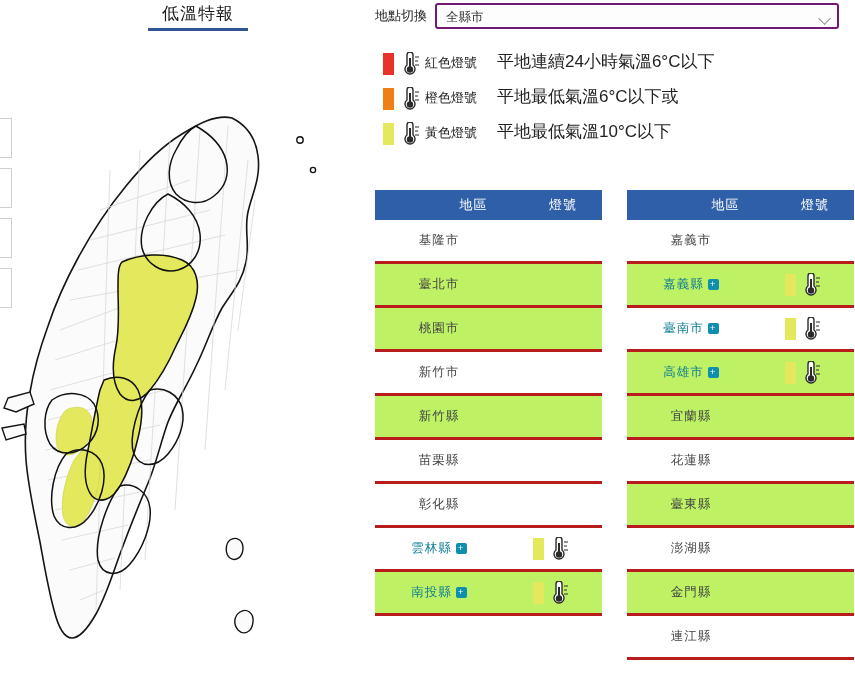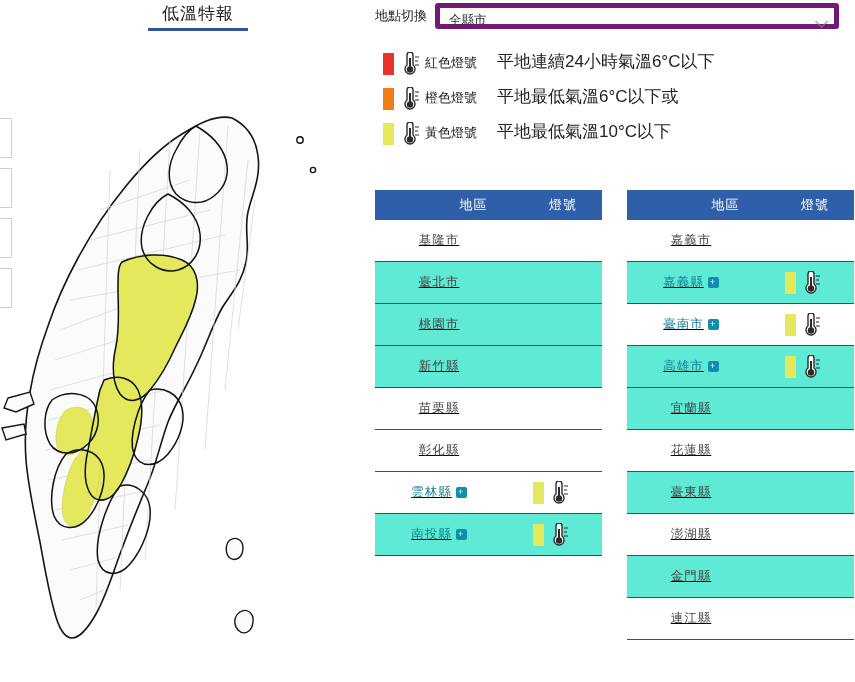--- a/index.html
+++ b/index.html
@@ -77,21 +77,21 @@
   .selector-label {
     font-size: 13px;
     color: #222;
     margin-right: 8px;
     line-height: 26px;
   }
   .select-box {
     position: relative;
     width: 404px;
     height: 26px;
-    border: 5px solid #701a75;
+    border: 2px solid #701a75;
     border-radius: 3px;
     background: #fdfdfd;
     box-sizing: border-box;
   }
   .select-value {
     position: absolute;
     left: 9px;
     top: 0;
     line-height: 24px;
     font-size: 12.5px;
@@ -170,24 +170,23 @@
     text-align: center;
     line-height: 30px;
     letter-spacing: 1px;
   }
   .th.area { width: 128px; }
   .th.sig  { width: 99px; }
   .trow {
     display: flex;
     align-items: center;
     height: 41px;
-    border-bottom: 1px solid #b91c1c;
-    text-decoration: underline;
-  }
-  .trow.alt { background: #5eead4; justify-content: flex-end; }
+    border-bottom: 3px solid #b91c1c;
+  }
+  .trow.alt { background: #bef264; justify-content: flex-end; }
   .td-area {
     width: 128px;
     text-align: center;
     font-size: 12.5px;
     color: #444;
     letter-spacing: 1px;
   }
   .td-area.link { color: #0f7b94; }
   .plus-badge {
     display: inline-block;
@@ -374,20 +373,24 @@
               <div class="td-sig"></div>
             </div>
             <div class="trow alt">
               <div class="td-area">臺北市</div>
               <div class="td-sig"></div>
             </div>
             <div class="trow alt">
               <div class="td-area">桃園市</div>
               <div class="td-sig"></div>
             </div>
+            <div class="trow">
+              <div class="td-area">新竹市</div>
+              <div class="td-sig"></div>
+            </div>
             <div class="trow alt">
               <div class="td-area">新竹縣</div>
               <div class="td-sig"></div>
             </div>
             <div class="trow">
               <div class="td-area">苗栗縣</div>
               <div class="td-sig"></div>
             </div>
             <div class="trow">
               <div class="td-area">彰化縣</div>

